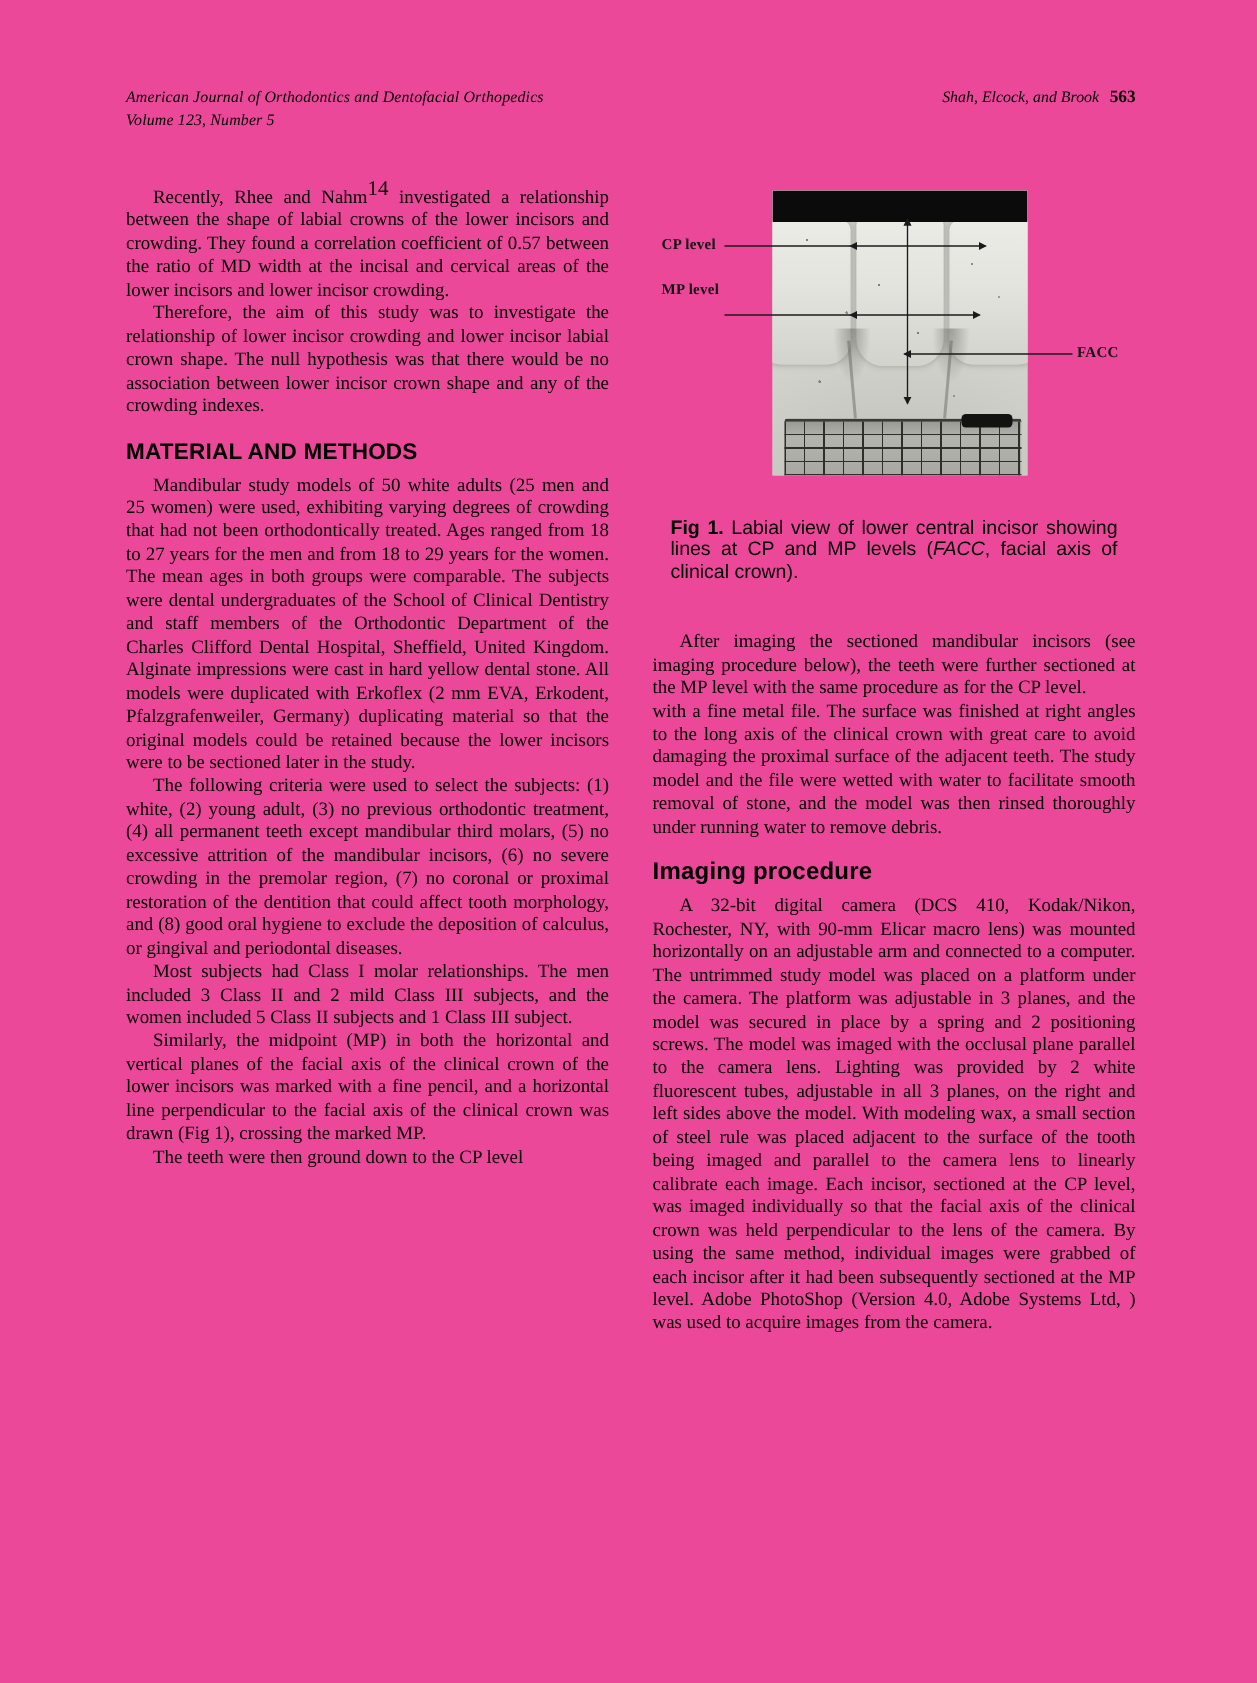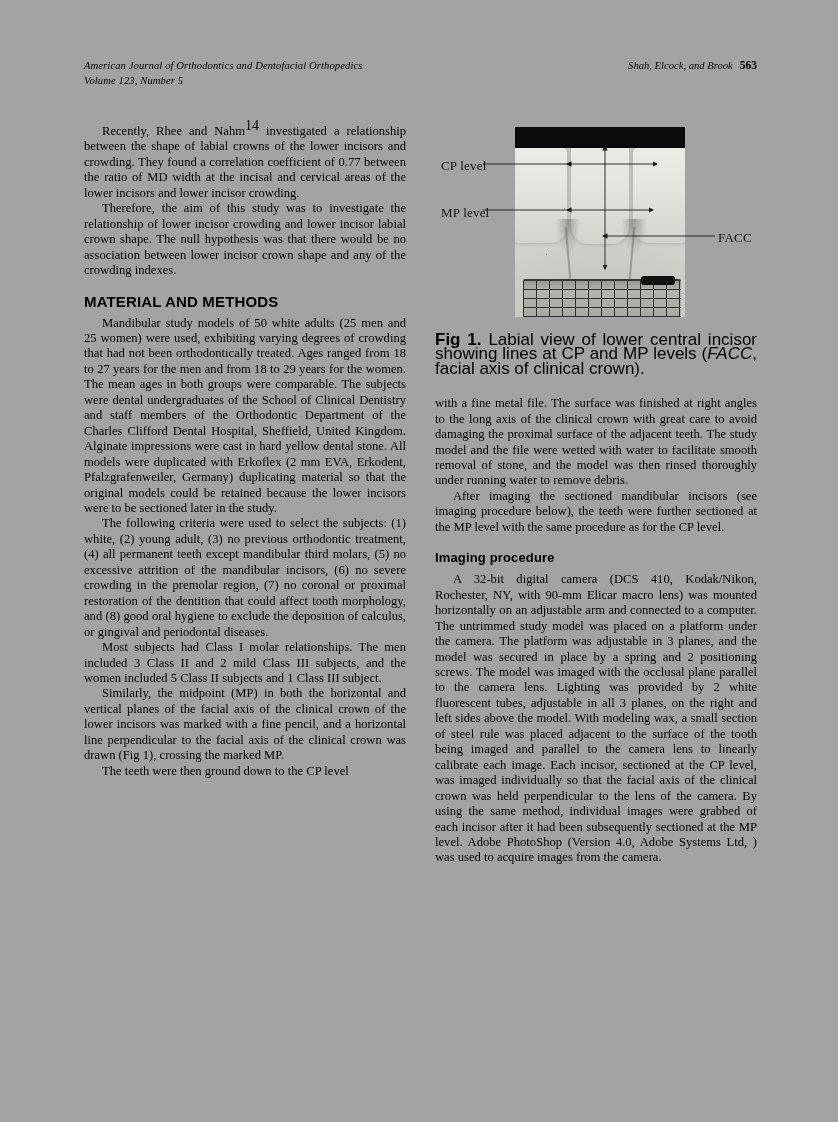--- a/index.html
+++ b/index.html
@@ -14,21 +14,21 @@
     font-family: "Liberation Serif", serif;
     color: #000000;
     overflow: hidden;
   }
 
   .page {
     position: absolute;
     left: 0; top: 0;
     width: 838px;
     height: 1122px;
-    background: #a3a3a3;
+    background: #ec4899;
   }
 
   
   .running-head {
     position: absolute;
     left: 84px;
     top: 58px;
     width: 673px;
     height: 36px;
   }
@@ -92,21 +92,21 @@
     font-family: "Liberation Sans", sans-serif;
     font-weight: bold;
     font-size: 15px;
     line-height: 14px;
     letter-spacing: 0.15px;
     padding-top: 16px;
     padding-bottom: 7px;
   }
   h2.section-head.sub {
     text-transform: none;
-    font-size: 13px;
+    font-size: 16px;
   }
 
   
   .figure-block {
     position: relative;
     width: 322px;
   }
   .figure-frame {
     position: relative;
     width: 322px;
@@ -226,35 +226,35 @@
   .fig-svg {
     position: absolute;
     left: 0; top: 0;
     width: 322px;
     height: 200px;
     overflow: visible;
   }
   .ann-label {
     position: absolute;
     font-family: "Liberation Serif", serif;
-    font-weight: normal;
-    font-size: 13px;
+    font-weight: bold;
+    font-size: 10px;
     letter-spacing: 0.2px;
     white-space: nowrap;
     color: #111;
   }
   .ann-cp   { left: 6px;   top: 34px; }
-  .ann-mp   { left: 6px;   top: 81px; }
+  .ann-mp   { left: 6px;   top: 64px; }
   .ann-facc { left: 283px; top: 106px; }
 
   .fig-caption {
-    margin: 0;
+    margin: 12px;
     padding-top: 9px;
     font-family: "Liberation Sans", sans-serif;
-    font-size: 17px;
+    font-size: 13px;
     line-height: 14.4px;
     text-align: justify;
   }
   .fig-caption .fig-num { font-weight: bold; }
   .fig-caption .ital { font-style: italic; }
 
   .after-figure { padding-top: 20px; }
 </style>
 </head>
 <body>
@@ -267,21 +267,21 @@
       <div class="rh-vol">Volume 123, Number 5</div>
     </div>
     <div class="rh-right">
       <span class="rh-authors">Shah, Elcock, and Brook</span><span class="rh-page">563</span>
     </div>
   </div>
 
   <div class="col col-left">
 
 
-    <p class="body-par"><span>Recently, Rhee and Nahm</span><sup class="ref">14</sup><span> investigated a relationship between the shape of labial crowns of the lower incisors and crowding. They found a correlation coefficient of 0.77 between the ratio of MD width at the incisal and cervical areas of the lower incisors and lower incisor crowding.</span></p>
+    <p class="body-par"><span>Recently, Rhee and Nahm</span><sup class="ref">14</sup><span> investigated a relationship between the shape of labial crowns of the lower incisors and crowding. They found a correlation coefficient of 0.57 between the ratio of MD width at the incisal and cervical areas of the lower incisors and lower incisor crowding.</span></p>
 
     <p class="body-par">Therefore, the aim of this study was to investigate the relationship of lower incisor crowding and lower incisor labial crown shape. The null hypothesis was that there would be no association between lower incisor crown shape and any of the crowding indexes.</p>
 
     <h2 class="section-head">MATERIAL AND METHODS</h2>
 
     <p class="body-par">Mandibular study models of 50 white adults (25 men and 25 women) were used, exhibiting varying degrees of crowding that had not been orthodontically treated. Ages ranged from 18 to 27 years for the men and from 18 to 29 years for the women. The mean ages in both groups were comparable. The subjects were dental undergraduates of the School of Clinical Dentistry and staff members of the Orthodontic Department of the Charles Clifford Dental Hospital, Sheffield, United Kingdom. Alginate impressions were cast in hard yellow dental stone. All models were duplicated with Erkoflex (2 mm EVA, Erkodent, Pfalzgrafenweiler, Germany) duplicating material so that the original models could be retained because the lower incisors were to be sectioned later in the study.</p>
     <p class="body-par">The following criteria were used to select the subjects: (1) white, (2) young adult, (3) no previous orthodontic treatment, (4) all permanent teeth except mandibular third molars, (5) no excessive attrition of the mandibular incisors, (6) no severe crowding in the premolar region, (7) no coronal or proximal restoration of the dentition that could affect tooth morphology, and (8) good oral hygiene to exclude the deposition of calculus, or gingival and periodontal diseases.</p>
     <p class="body-par">Most subjects had Class I molar relationships. The men included 3 Class II and 2 mild Class III subjects, and the women included 5 Class II subjects and 1 Class III subject.</p>
     <p class="body-par">Similarly, the midpoint (MP) in both the horizontal and vertical planes of the facial axis of the clinical crown of the lower incisors was marked with a fine pencil, and a horizontal line perpendicular to the facial axis of the clinical crown was drawn (Fig 1), crossing the marked MP.</p>
     <p class="body-par">The teeth were then ground down to the CP level</p>
@@ -340,22 +340,22 @@
 
         <div class="ann-label ann-cp">CP level</div>
         <div class="ann-label ann-mp">MP level</div>
         <div class="ann-label ann-facc">FACC</div>
       </div>
 
       <p class="fig-caption"><span class="fig-num">Fig 1.</span><span> Labial view of lower central incisor showing lines at CP and MP levels (</span><span class="ital">FACC</span><span>, facial axis of clinical crown).</span></p>
     </div>
 
     <div class="after-figure">
+      <p class="body-par">After imaging the sectioned mandibular incisors (see imaging procedure below), the teeth were further sectioned at the MP level with the same procedure as for the CP level.</p>
       <p class="body-par no-indent">with a fine metal file. The surface was finished at right angles to the long axis of the clinical crown with great care to avoid damaging the proximal surface of the adjacent teeth. The study model and the file were wetted with water to facilitate smooth removal of stone, and the model was then rinsed thoroughly under running water to remove debris.</p>
-      <p class="body-par">After imaging the sectioned mandibular incisors (see imaging procedure below), the teeth were further sectioned at the MP level with the same procedure as for the CP level.</p>
 
       <h2 class="section-head sub">Imaging procedure</h2>
 
       <p class="body-par">A 32-bit digital camera (DCS 410, Kodak/Nikon, Rochester, NY, with 90-mm Elicar macro lens) was mounted horizontally on an adjustable arm and connected to a computer. The untrimmed study model was placed on a platform under the camera. The platform was adjustable in 3 planes, and the model was secured in place by a spring and 2 positioning screws. The model was imaged with the occlusal plane parallel to the camera lens. Lighting was provided by 2 white fluorescent tubes, adjustable in all 3 planes, on the right and left sides above the model. With modeling wax, a small section of steel rule was placed adjacent to the surface of the tooth being imaged and parallel to the camera lens to linearly calibrate each image. Each incisor, sectioned at the CP level, was imaged individually so that the facial axis of the clinical crown was held perpendicular to the lens of the camera. By using the same method, individual images were grabbed of each incisor after it had been subsequently sectioned at the MP level. Adobe PhotoShop (Version 4.0, Adobe Systems Ltd, ) was used to acquire images from the camera.</p>
     </div>
   </div>
 
 </div>
 
 </body></html>

